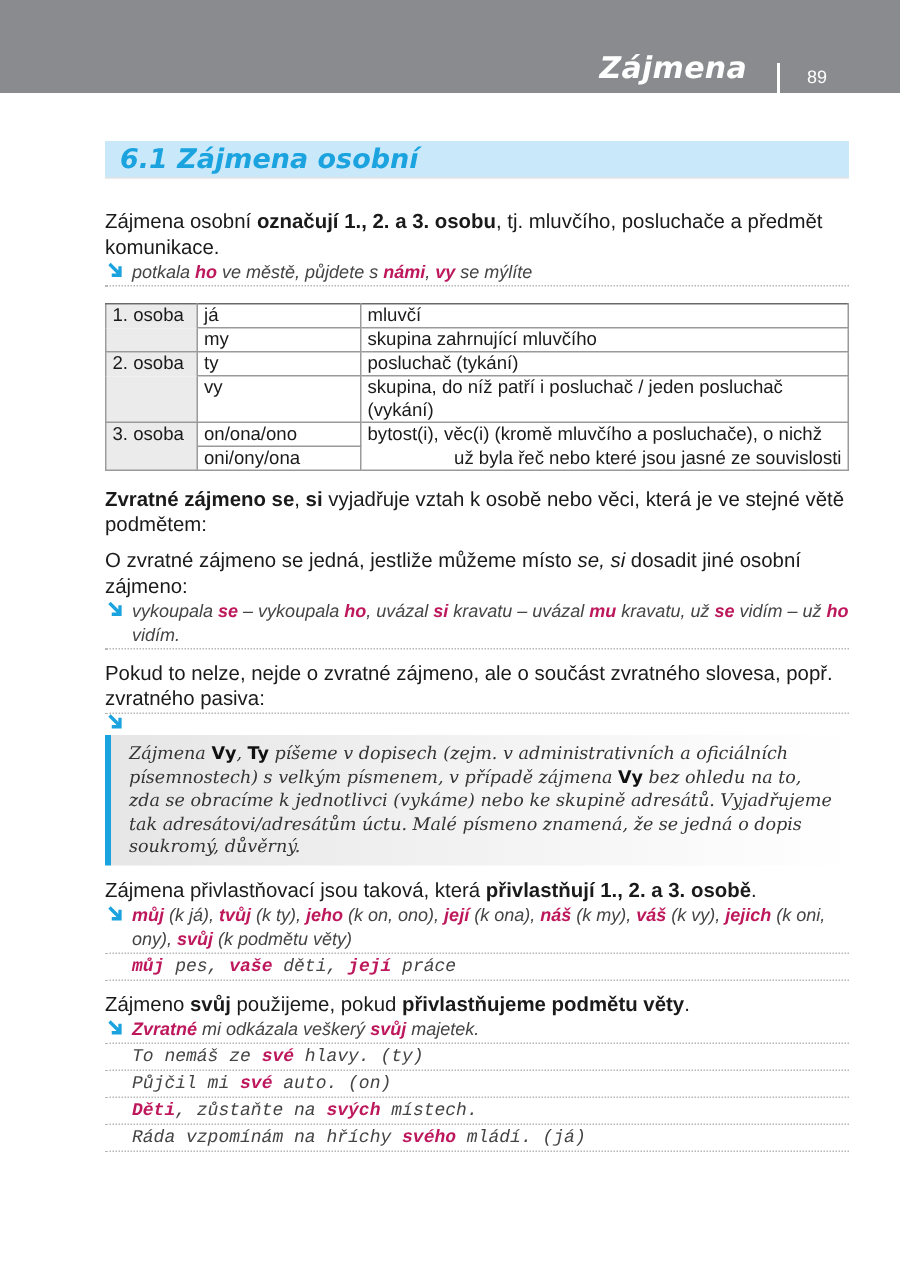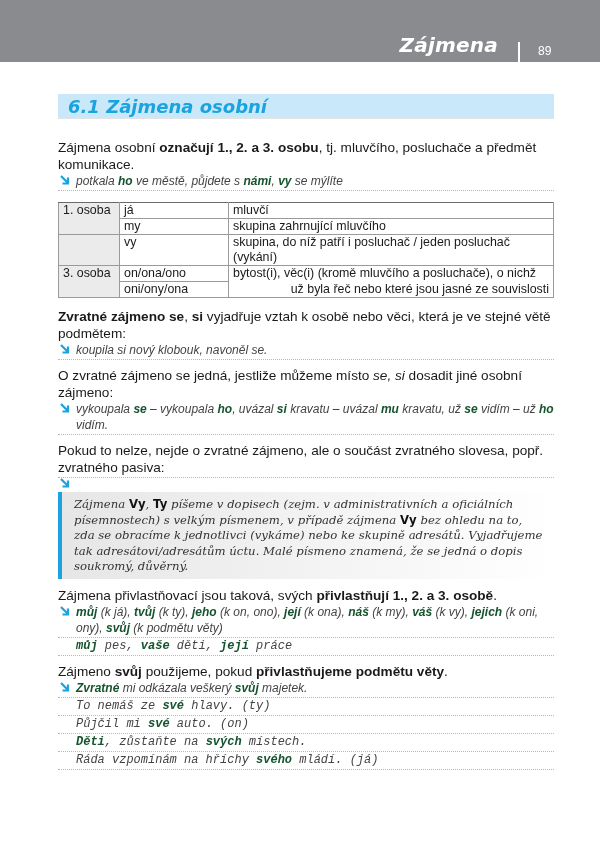--- a/index.html
+++ b/index.html
@@ -16,35 +16,35 @@
     position: absolute; right: 102px; top: 33px;
     font-family: "DejaVu Sans", sans-serif; font-weight: bold; font-style: italic;
     font-size: 20px; color: #ffffff; letter-spacing: 0.2px;
   }
   .header-sep {
     position: absolute; left: 518px; top: 42px; width: 2px; height: 22px; background: #ffffff;
   }
   .header-page {
     position: absolute; left: 538px; top: 44px; font-size: 12px; color: #ffffff;
   }
-  .content { position: absolute; left: 58px; top: 94px; width: 496px; }
+  .content { position: absolute; left: 70px; top: 94px; width: 496px; }
   .section-head {
     background: #c9e9fa; height: 25px; border-bottom: 1px solid #e3e3e3;
     font-style: italic; font-weight: bold; color: #1ba3df; font-size: 18px;
     line-height: 25px; padding-left: 10px; box-sizing: border-box;
     font-family: "DejaVu Sans", sans-serif;
   }
   .para { font-size: 13.6px; line-height: 17px; margin-top: 7px; }
   .para b { font-weight: bold; }
   .ex {
     font-style: italic; font-size: 12px; color: #444; line-height: 16px;
     padding-left: 18px; position: relative; border-bottom: 1px dotted #b8b8b8;
     padding-bottom: 1px;
   }
-  .ex b { color: #14532d; }
+  .ex b { color: #be185d; }
   .ex .arrow {
     position: absolute; left: 2px; top: 2px; width: 11px; height: 11px;
   }
   table.persons {
     border-collapse: collapse; width: 496px; margin-top: 11px; font-size: 12.4px;
   }
   table.persons td {
     border: 1px solid #9a9a9a; padding: 0 4px; line-height: 15px; vertical-align: top;
   }
   table.persons td.p { background: #ebebeb; width: 52px; }
@@ -90,46 +90,45 @@
         <tr class="grp">
       <td class="p nob">1. osoba</td>
       <td class="pr">já</td>
       <td>mluvčí</td>
     </tr>
     <tr>
       <td class="p noline"></td>
       <td class="pr">my</td>
       <td>skupina zahrnující mluvčího</td>
     </tr>
+    <tr class="grp">
+      <td class="p nob">2. osoba</td>
+      <td class="pr">ty</td>
+      <td>posluchač (tykání)</td>
+    </tr>
     <tr>
       <td class="p noline"></td>
       <td class="pr">vy</td>
       <td>skupina, do níž patří i posluchač / jeden posluchač (vykání)</td>
     </tr>
     <tr class="grp">
       <td class="p nob">3. osoba</td>
       <td class="pr">on/ona/ono</td>
       <td class="nob">bytost(i), věc(i) (kromě mluvčího a posluchače), o nichž</td>
     </tr>
     <tr>
       <td class="p noline"></td>
       <td class="pr">oni/ony/ona</td>
       <td class="noline">už byla řeč nebo které jsou jasné ze souvislosti</td>
     </tr>
   </tbody>
     </table>
 
   <div class="para" style="margin-top:10px">
     <b>Zvratné zájmeno se</b><span>, </span><b>si</b><span> vyjadřuje vztah k osobě nebo věci, která je ve stejné větě podmětem:</span>
-  </div>
-  <div class="ex">
-    <svg class="arrow" viewBox="0 0 11 11">
-        <path d="M1 1 L8 8 M8 2.5 L8 8.5 L2.5 8.5" stroke="#1ba3df" stroke-width="2.2" fill="none"></path>
-      </svg>
-    <span>koupila si nový klobouk, navoněl se.</span>
   </div>
 
   <div class="para">
     <span>O zvratné zájmeno se jedná, jestliže můžeme místo </span><i>se, si</i><span> dosadit jiné osobní zájmeno:</span>
   </div>
   <div class="ex">
     <svg class="arrow" viewBox="0 0 11 11">
         <path d="M1 1 L8 8 M8 2.5 L8 8.5 L2.5 8.5" stroke="#1ba3df" stroke-width="2.2" fill="none"></path>
       </svg>
     <span>vykoupala </span><b>se</b><span> – vykoupala </span><b>ho</b><span>, uvázal </span><b>si</b><span> kravatu – uvázal </span><b>mu</b><span> kravatu, už </span><b>se</b><span> vidím – už </span><b>ho</b><span> vidím.</span>
@@ -141,21 +140,21 @@
         <path d="M1 1 L8 8 M8 2.5 L8 8.5 L2.5 8.5" stroke="#1ba3df" stroke-width="2.2" fill="none"></path>
       </svg>
   </div>
 
   <div class="note">
     <span>Zájmena </span><b>Vy</b><span>, </span><b>Ty</b><span> píšeme v dopisech (zejm. v administrativních a oficiálních písemnostech) s velkým písmenem, v případě zájmena </span><b>Vy</b><span> bez ohledu na to, zda se obracíme k jednotlivci (vykáme) nebo ke skupině adresátů. Vyjadřujeme tak adresátovi/adresátům úctu. Malé písmeno znamená, že se jedná o dopis soukromý, důvěrný.</span>
   </div>
 
 
   <div class="para" style="margin-top:8px">
-    <span>Zájmena přivlastňovací jsou taková, svých </span><b>přivlastňují 1., 2. a 3. osobě</b><span>.</span>
+    <span>Zájmena přivlastňovací jsou taková, která </span><b>přivlastňují 1., 2. a 3. osobě</b><span>.</span>
   </div>
   <div class="ex">
     <svg class="arrow" viewBox="0 0 11 11">
         <path d="M1 1 L8 8 M8 2.5 L8 8.5 L2.5 8.5" stroke="#1ba3df" stroke-width="2.2" fill="none"></path>
       </svg>
     <b>můj</b><span> (k já), </span><b>tvůj</b><span> (k ty), </span><b>jeho</b><span> (k on, ono), </span><b>její</b><span> (k ona), </span><b>náš</b><span> (k my), </span><b>váš</b><span> (k vy), </span><b>jejich</b><span> (k oni, ony), </span><b>svůj</b><span> (k podmětu věty)</span>
   </div>
   <div class="ex plain">
     <b>můj</b><span> pes, </span><b>vaše</b><span> děti, </span><b>její</b><span> práce</span>
   </div>

